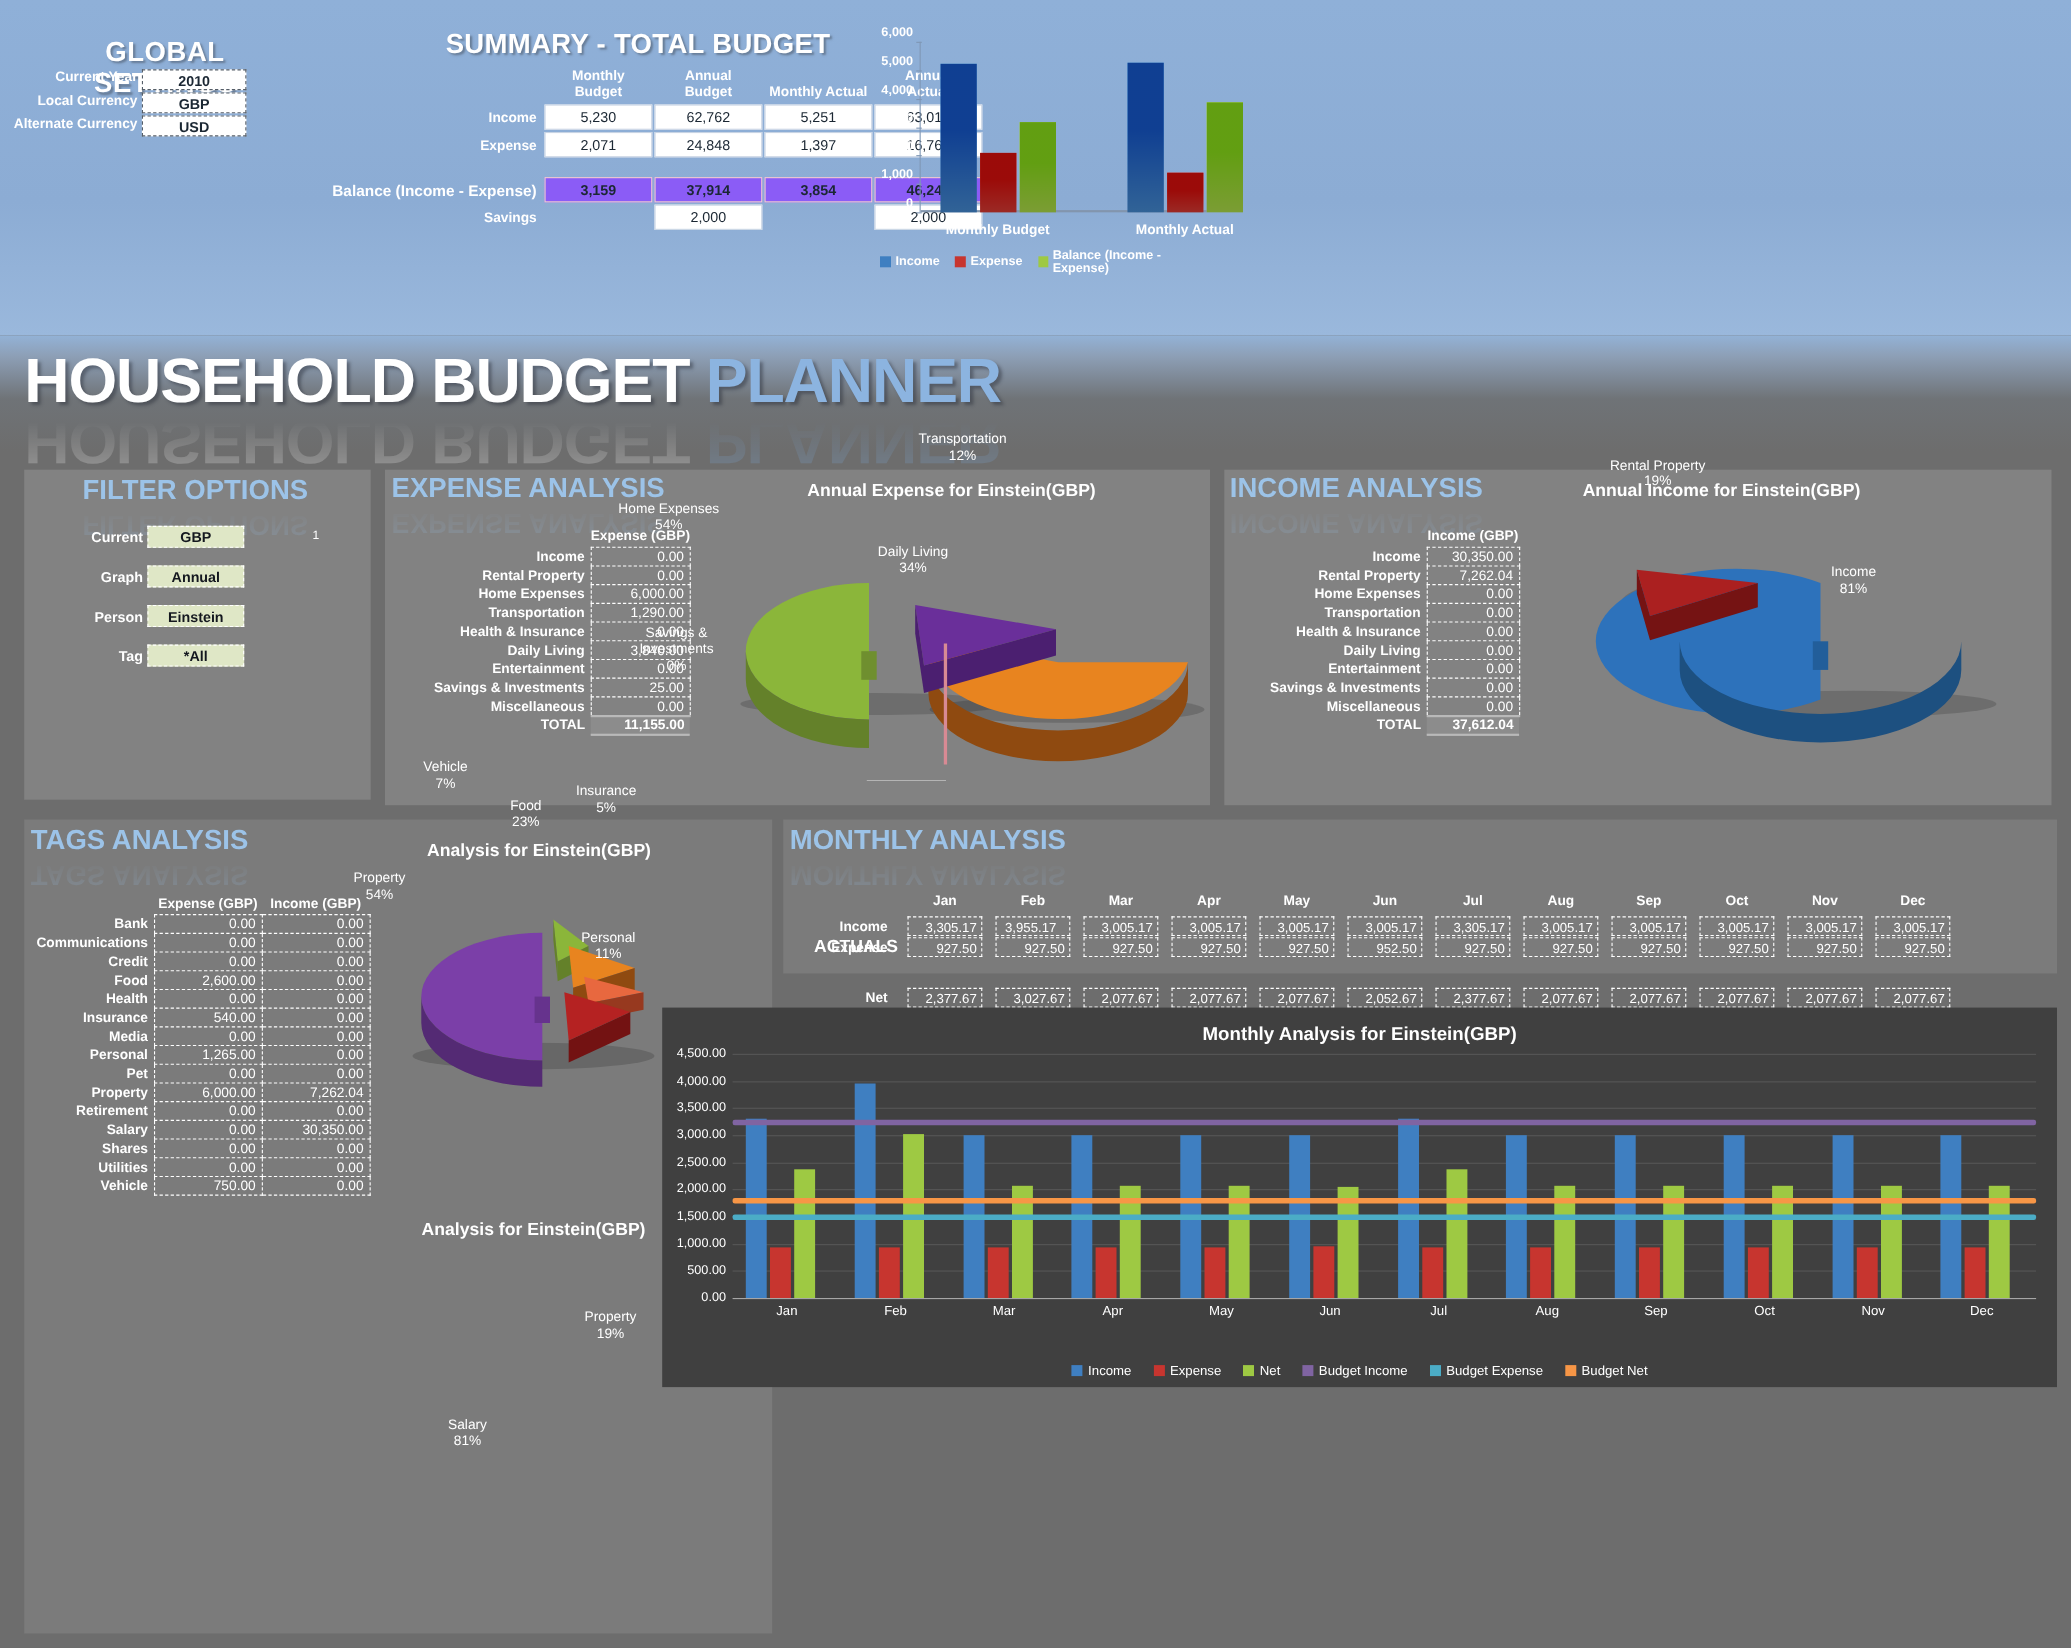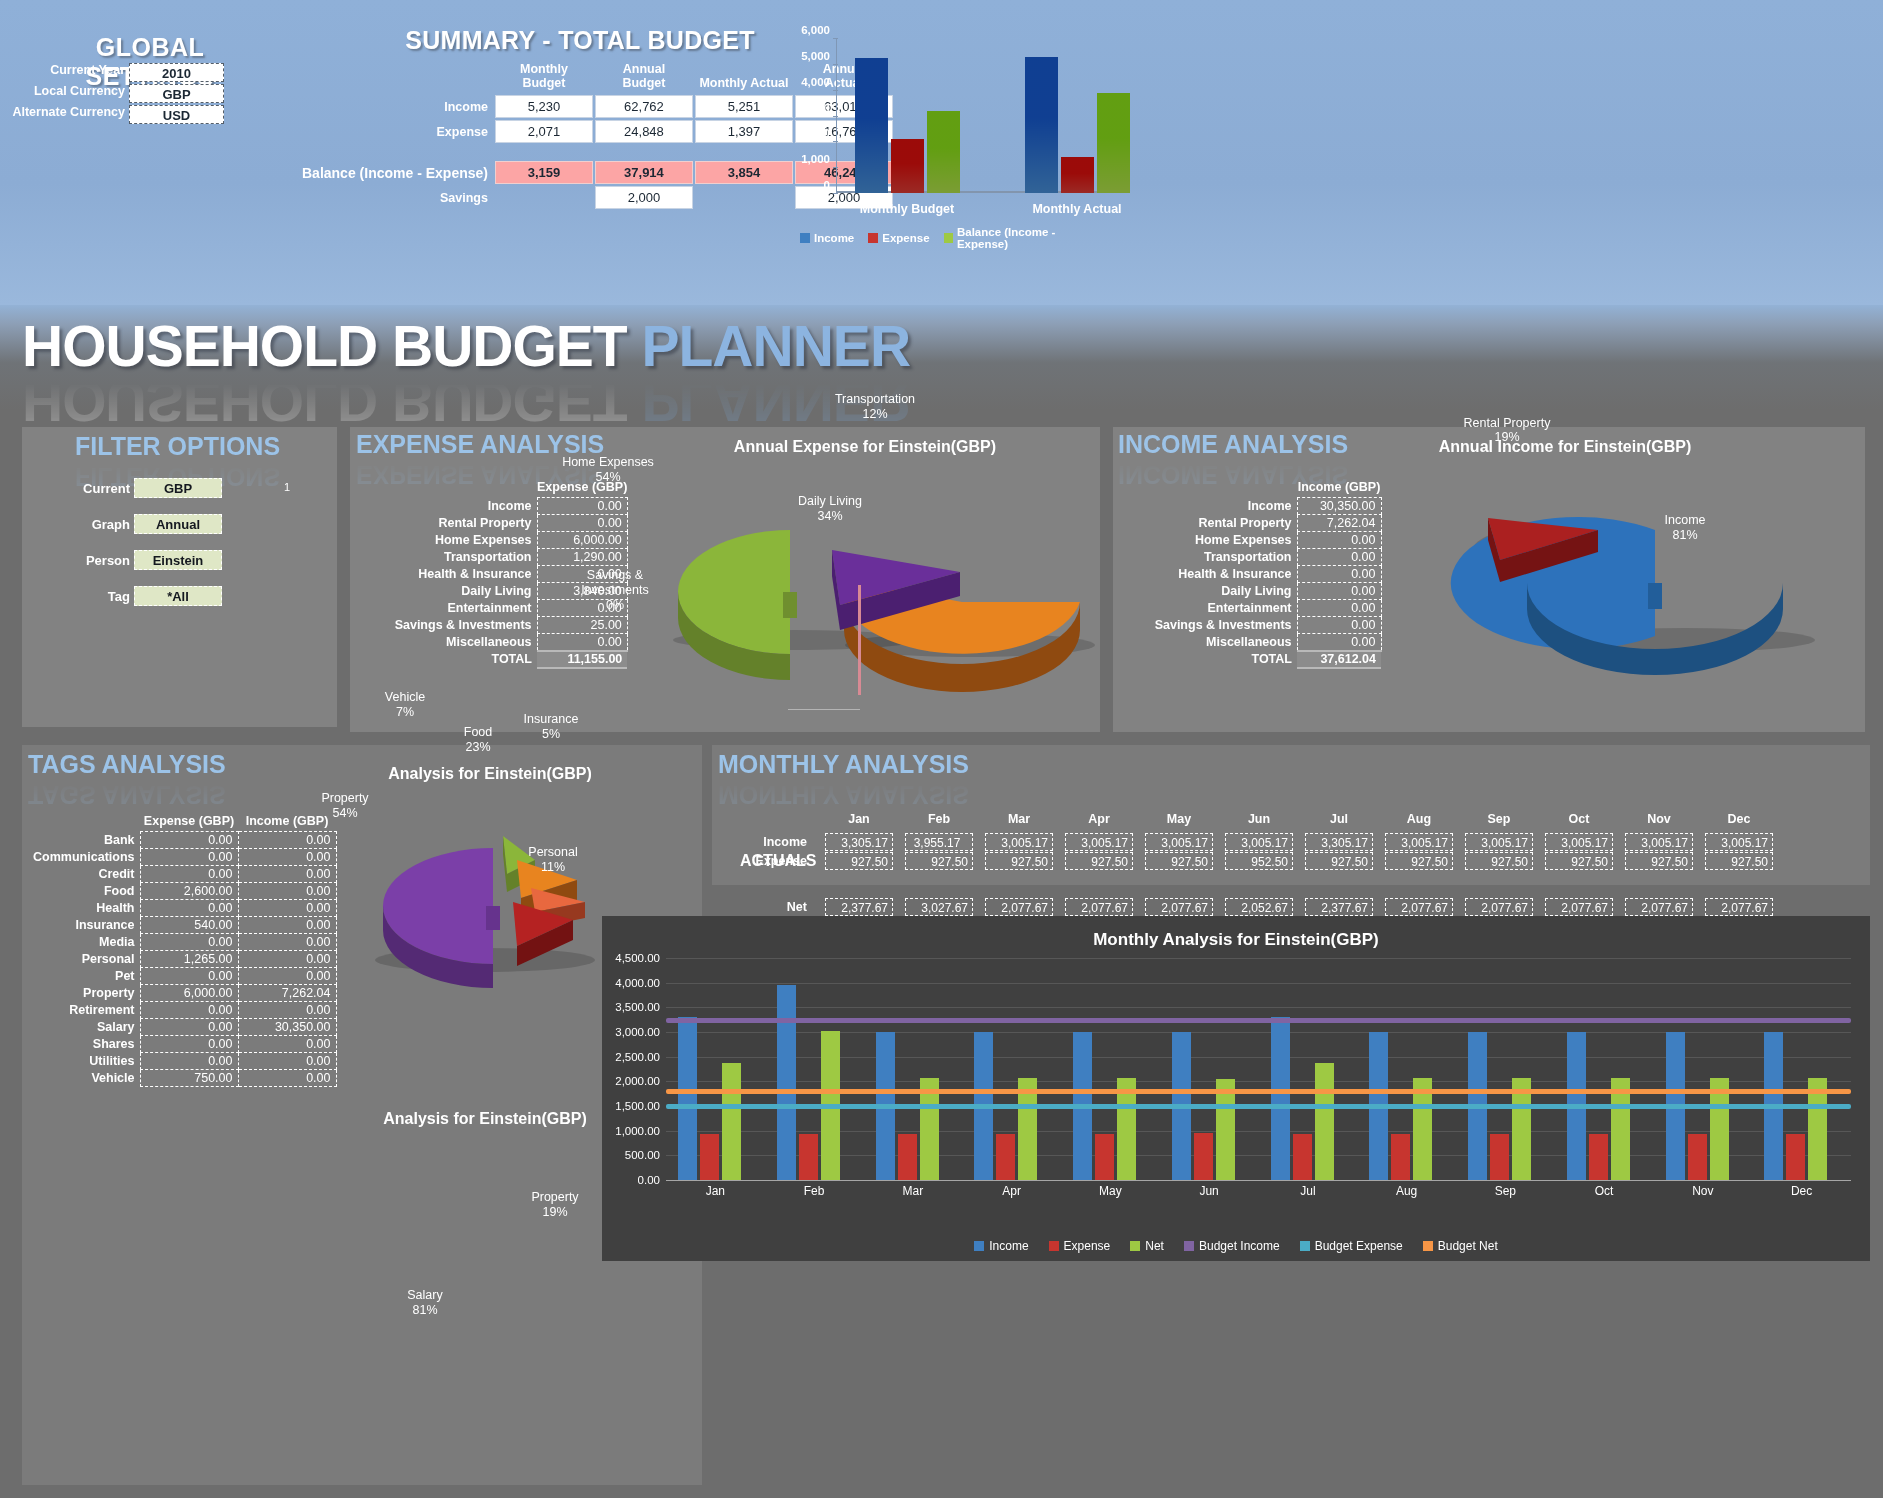--- a/index.html
+++ b/index.html
@@ -43,21 +43,21 @@
     vertical-align:bottom;padding-bottom:3px !important;line-height:14px;
   }
   .sm-rowlabel{
     color:#ffffff;font-weight:bold;font-size:12.5px;text-align:right;
     padding-right:5px !important;white-space:nowrap;
   }
   .sm-cell{
     background:#ffffff;border:1px solid #c8d4e4;color:#1b2733;
     text-align:center;font-size:13px;height:21px;width:96px;
   }
-  .sm-cell.pink{background:#fca5a5;font-weight:bold;border:1px solid #f0cfcf;}
+  .sm-cell.pink{background:#8b5cf6;font-weight:bold;border:1px solid #f0cfcf;}
   .sm-cell.empty{background:transparent;border:none;}
   .sm-spacer td{height:14px;}
   .bal-label{font-size:14px;}
   
   #top-chart{position:absolute;left:790px;top:30px;width:310px;height:215px;}
   .tc-ylabels{position:absolute;left:0;top:0;width:40px;height:155px;}
   .tc-ylabels div{
     position:absolute;right:0;font-size:11.5px;font-weight:bold;color:#ffffff;
     transform:translateY(-50%);
   }

